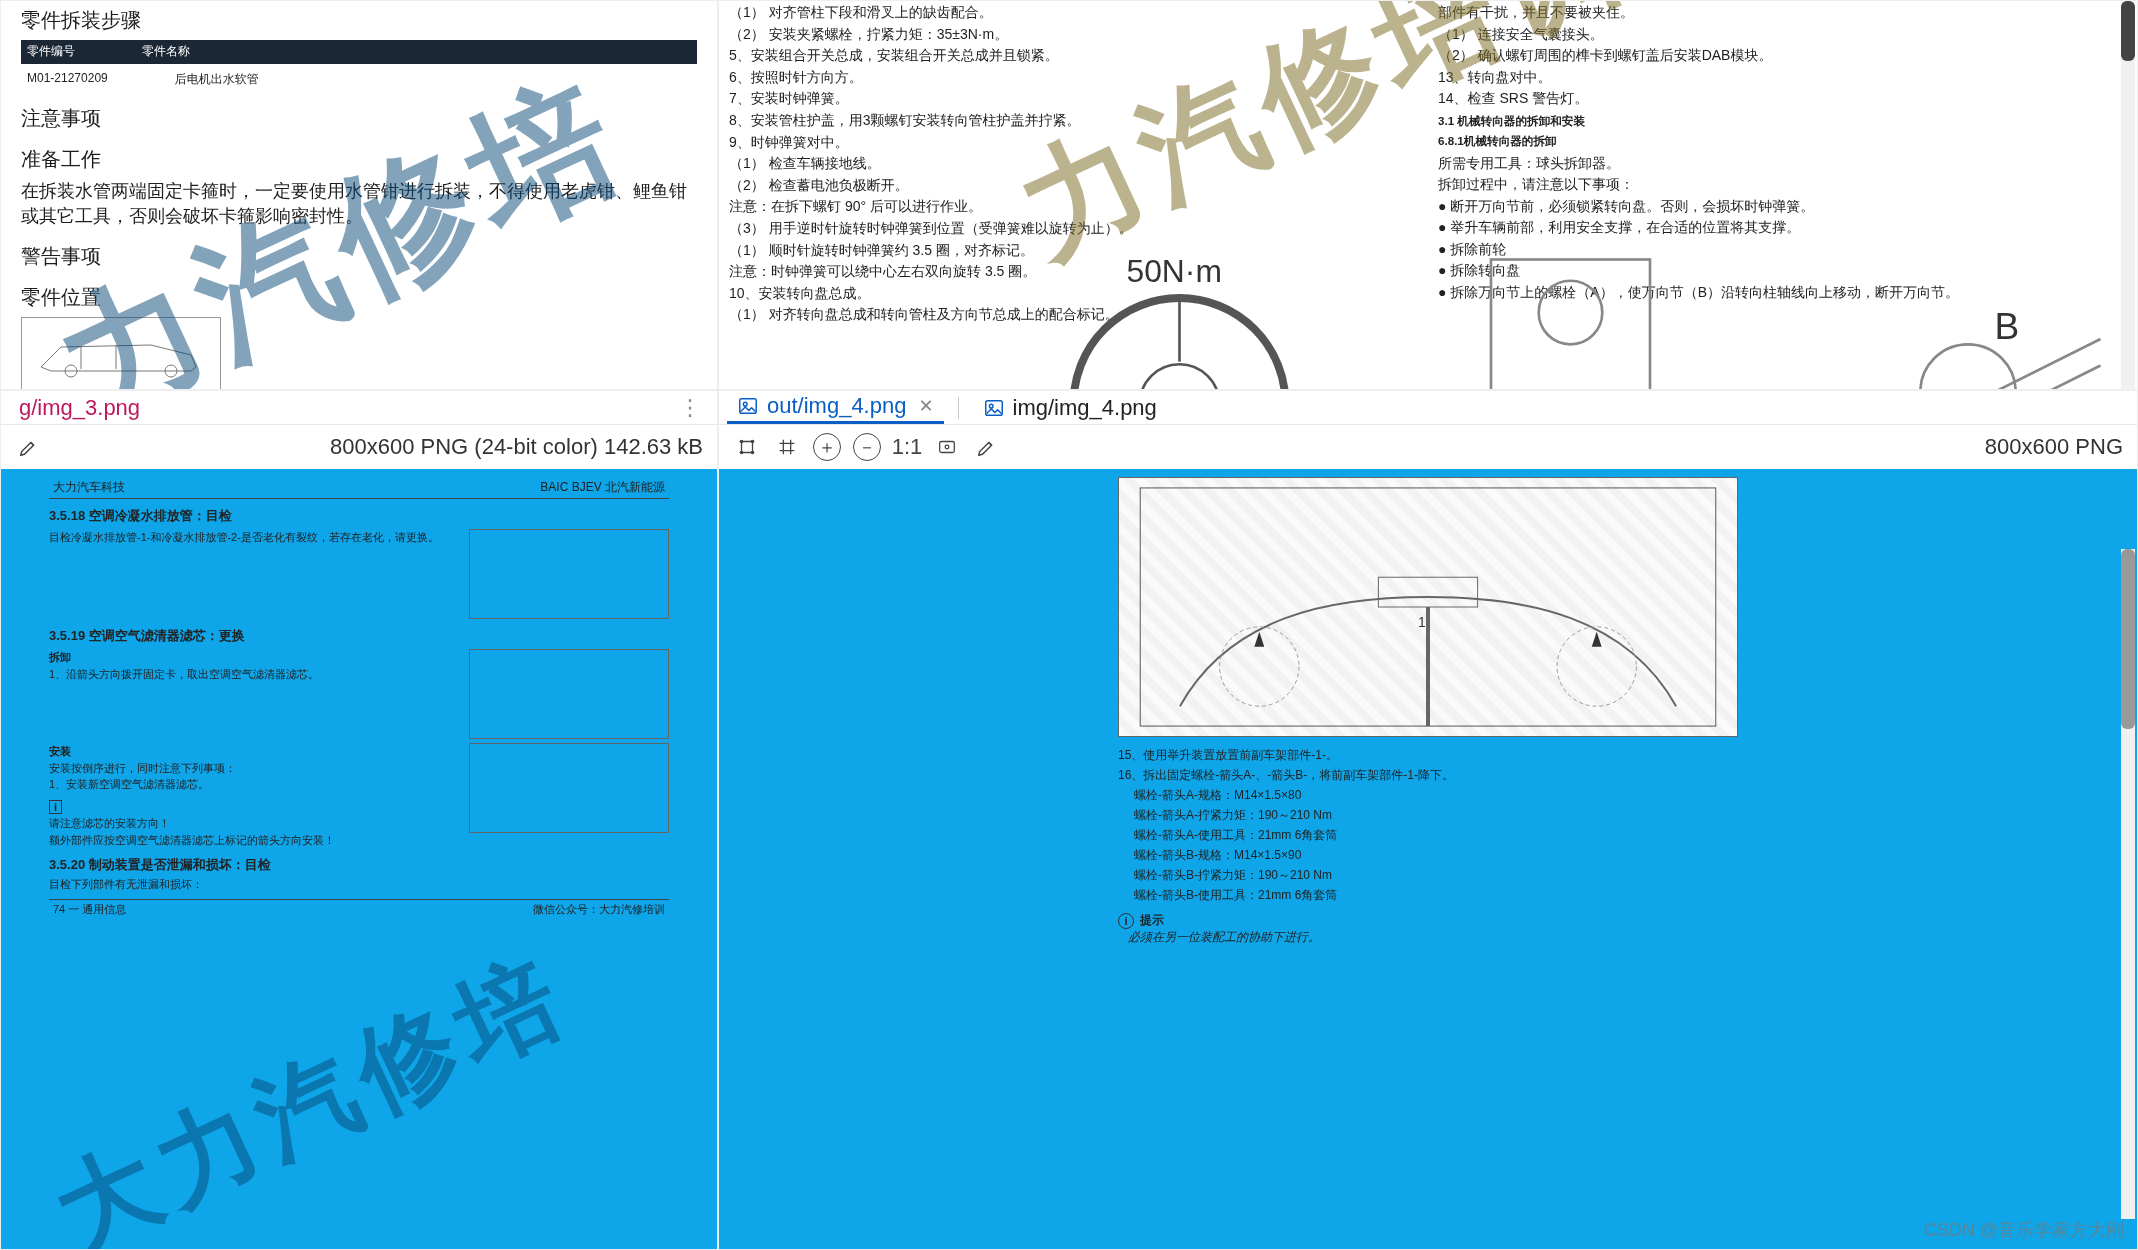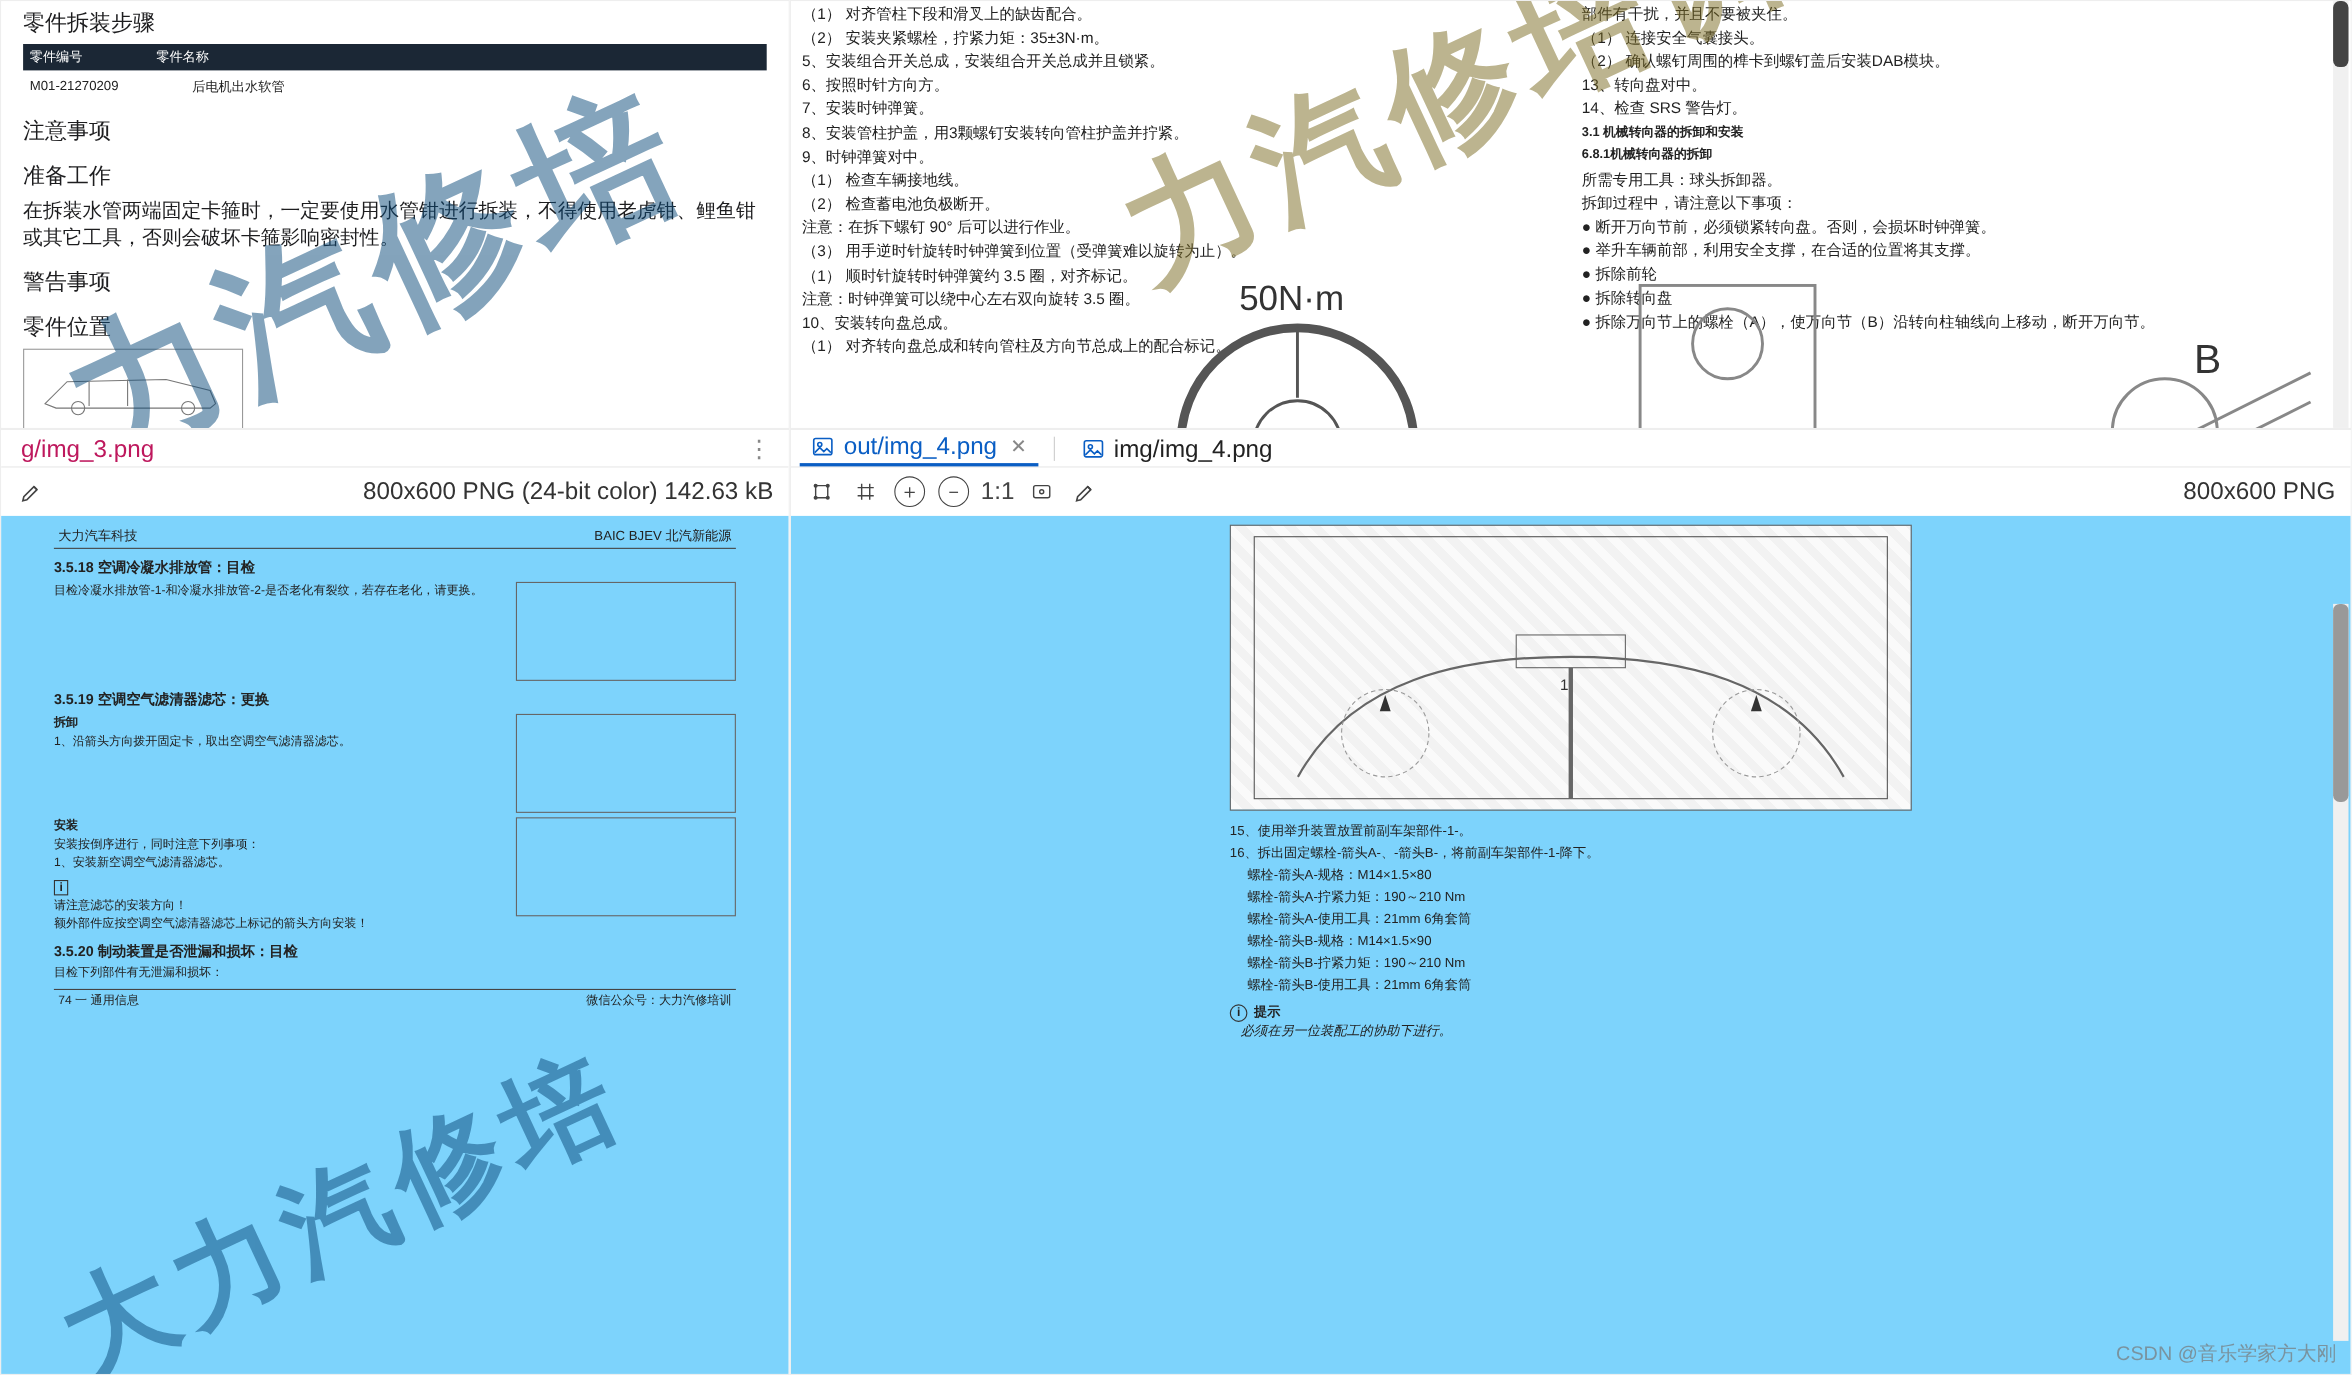--- a/index.html
+++ b/index.html
@@ -50,21 +50,21 @@
   .tabbar .sep { width:1px; height:22px; background:#ccc; margin:0 4px; }
   .tabbar .kebab { color:#888; font-size:22px; margin-left:auto; margin-right:8px; }
   .img-iconsvg { width:22px; height:22px; }
 
   .toolbar { display:flex; align-items:center; height:44px; padding: 0 14px; font-size: 22px; color:#333; gap: 12px; }
   .toolbar .spacer { flex: 1; }
   .toolbar .icon { width:28px; height:28px; display:flex; align-items:center; justify-content:center; color:#444; }
   .circle-btn { border:1.5px solid #444; border-radius:50%; width:26px; height:26px; display:flex; align-items:center; justify-content:center; font-size:18px; }
   .info { font-size: 22px; color:#333; }
 
-  .page-area { flex:1; position:relative; background:#7dd3fc; overflow:hidden; }
+  .page-area { flex:1; position:relative; background:#0ea5e9; overflow:hidden; }
   .pane-bl-inner, .pane-br-inner { display:flex; flex-direction:column; height:100%; }
 
   
   .doc3 { width: 620px; margin: 8px auto 0 auto; border: 0; font-size: 12px; }
   .doc3 .hdr { display:flex; justify-content:space-between; padding: 2px 4px; border-bottom:1px solid #444; font-size: 12px; }
   .doc3 h6 { font-size: 13px; font-weight:700; margin: 8px 0 2px 0; }
   .doc3 .row { display:flex; gap: 10px; margin: 4px 0; }
   .doc3 .text { flex:1; font-size:11px; line-height:1.5; }
   .doc3 .fig { width: 200px; height: 90px; border:1px solid #666; }
   .doc3 .ftr { display:flex; justify-content:space-between; border-top:1px solid #444; margin-top:6px; font-size:11px; padding:2px 4px; }

